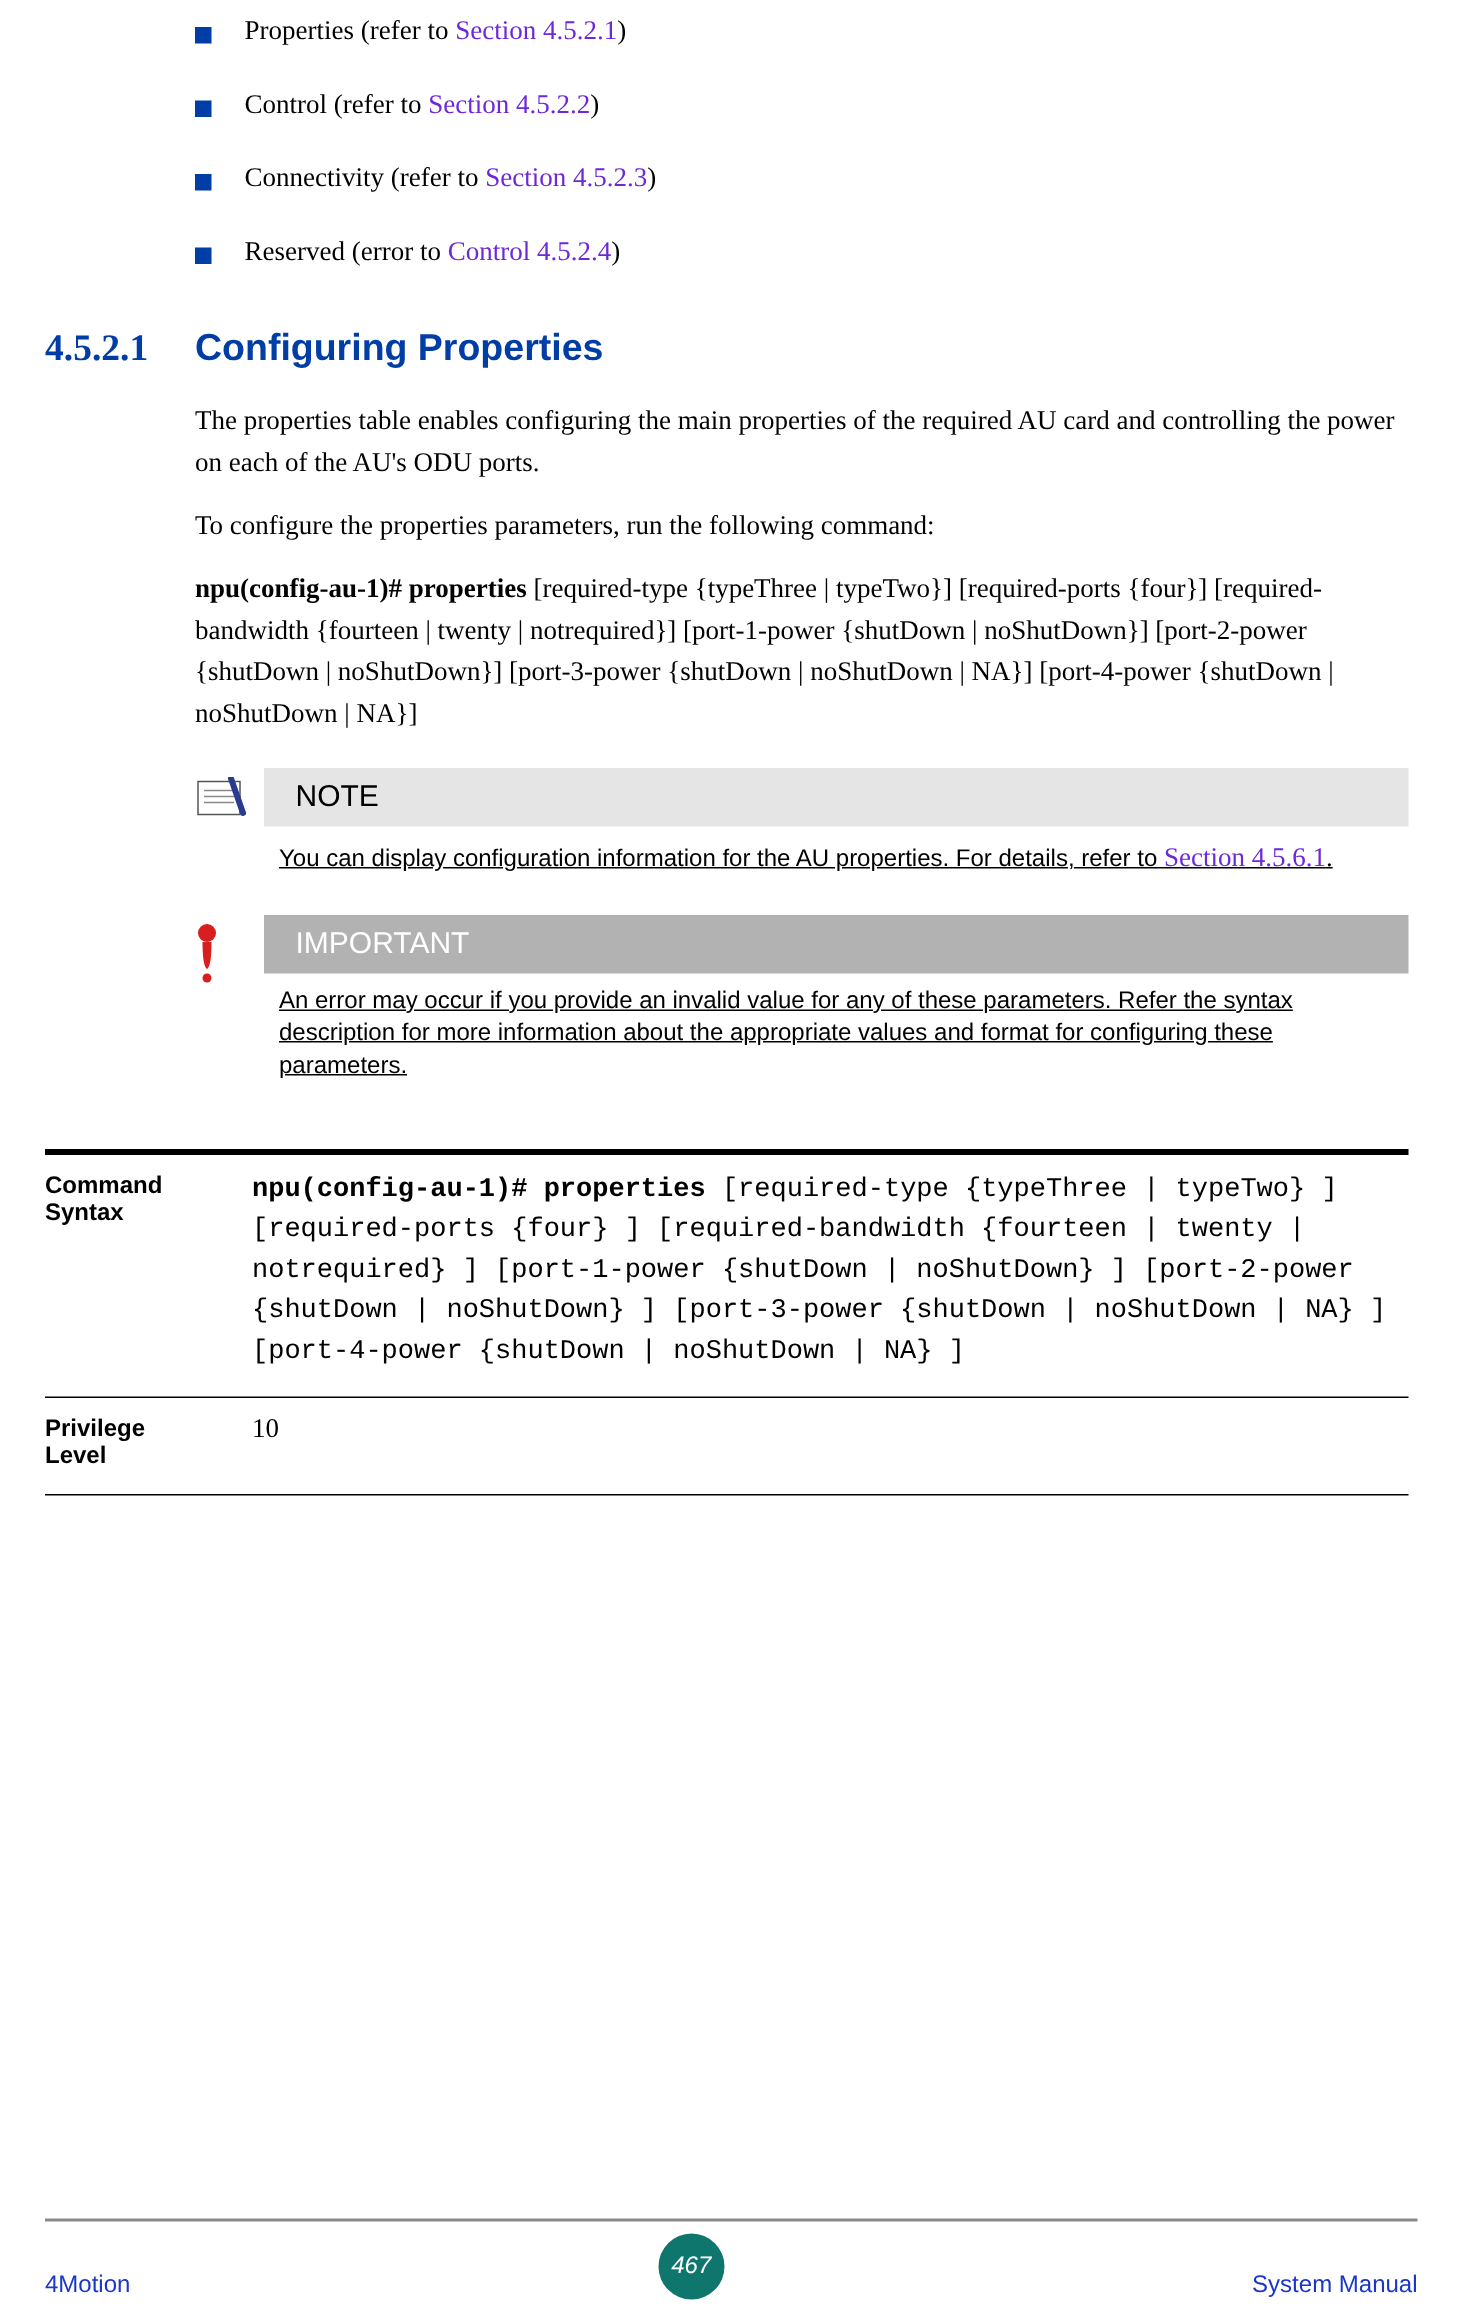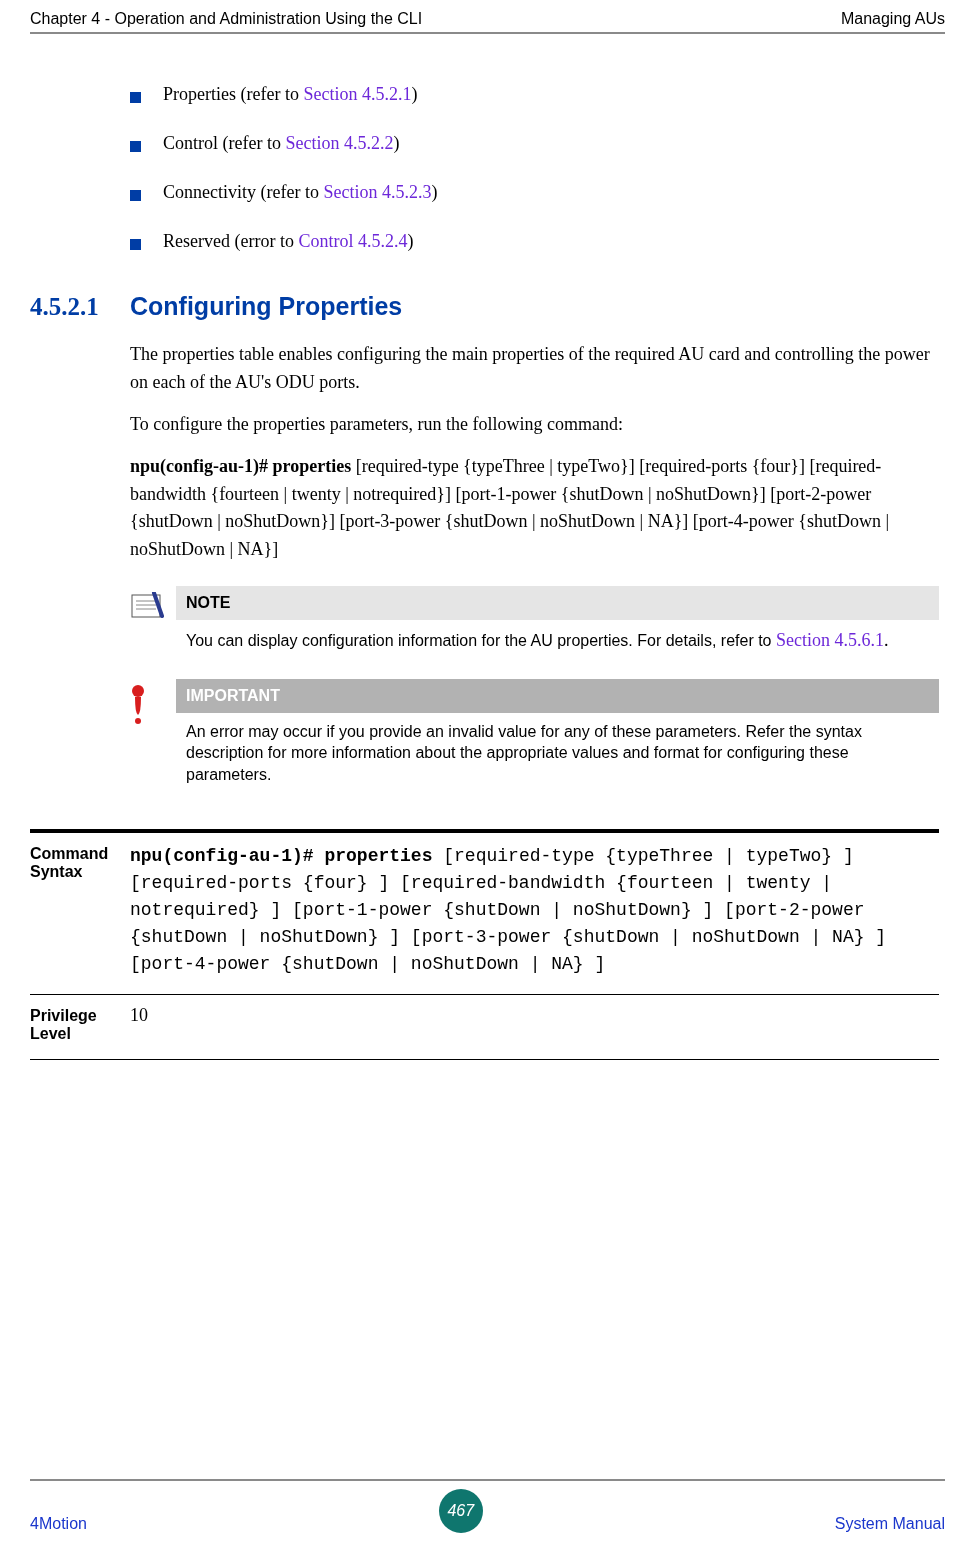--- a/index.html
+++ b/index.html
@@ -80,41 +80,43 @@
     margin-bottom: 10px;
   }
   .callout-icon {
     width: 46px;
     flex-shrink: 0;
     padding-top: 6px;
   }
   .callout-body { flex: 1; }
   .callout-head {
     font-family: Arial, Helvetica, sans-serif;
-    font-weight: bold;
-    font-size: 16px;
-    padding: 8px 10px;
+    font-weight: normal;
+    font-size: 20px;
+    padding: 8px 21px;
   }
   .note-head { background: #e5e5e5; }
   .imp-head { background: #b2b2b2; color: #fff; }
   .callout-text {
     font-family: Arial, Helvetica, sans-serif;
     font-size: 16px;
     padding: 8px 10px 4px 10px;
     line-height: 1.35;
+    text-decoration: underline;
   }
   .table {
     margin-top: 40px;
     margin-left: -100px;
     border-top: 4px solid #000;
   }
   .trow {
     display: flex;
     border-bottom: 1px solid #000;
     padding: 10px 0 16px 0;
+    gap: 38px;
   }
   .trow:last-child { border-bottom: 1px solid #000; }
   .tlabel {
     width: 100px;
     flex-shrink: 0;
     font-family: Arial, Helvetica, sans-serif;
     font-weight: bold;
     font-size: 16px;
     padding-top: 2px;
   }
@@ -157,24 +159,20 @@
     font-style: italic;
   }
   .note-svg-icon { width: 34px; height: 28px; }
   .imp-svg-icon { width: 16px; height: 40px; }
 </style>
 </head>
 <body>
 
 <div class="page">
 
-  <div class="header">
-    <span>Chapter 4 - Operation and Administration Using the CLI</span>
-    <span>Managing AUs</span>
-  </div>
 
   <div class="content">
 
     <div class="bullet-row">
       <div class="sq"></div>
       <div>
         <span>Properties (refer to </span><span class="link">Section 4.5.2.1</span><span>)</span>
       </div>
     </div>
 

